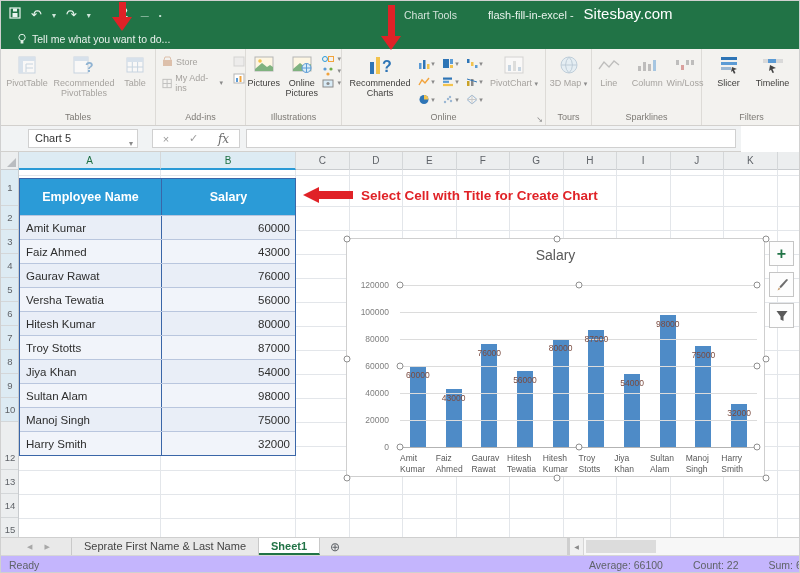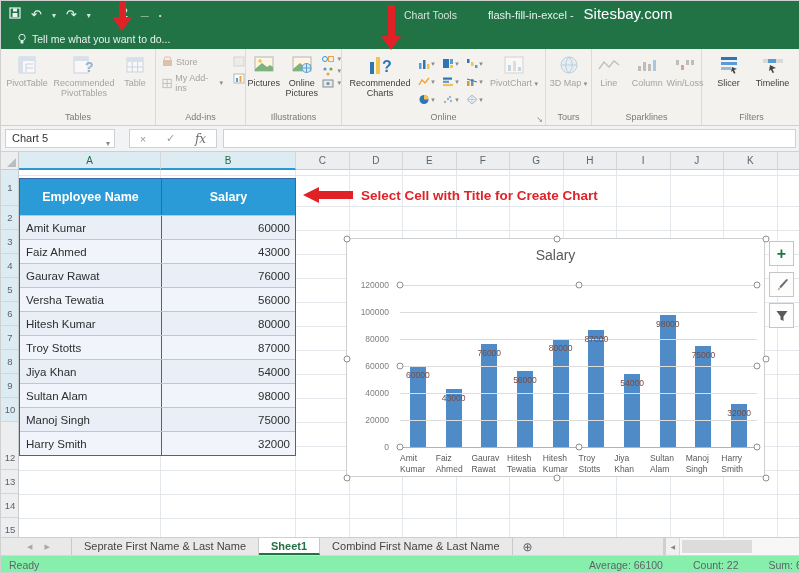--- a/index.html
+++ b/index.html
@@ -38,21 +38,21 @@
   .rbtn.disabled svg { opacity:.5; }
   .smallstack { display:flex; flex-direction:column; gap:2px; padding-top:2px; }
   .sbtn { display:flex; align-items:center; gap:3px; font-size:9px; color:#3f3e3c; }
   .sbtn.disabled { color:#a6a39f; }
   .sbtn.disabled svg { opacity:.5; }
   .chartgrid { display:grid; grid-template-columns:repeat(3,23px); grid-auto-rows:17px; gap:1px; padding-top:3px; }
   .cg { display:flex; align-items:center; justify-content:center; gap:1px; font-size:7px; color:#8a8a8a; }
   .launcher { position:absolute; right:2px; bottom:1px; font-size:8px; color:#8a8a8a; }
   .caret { font-size:7px; color:#8a8a8a; }
   
-  .formulabar { position:absolute; left:0; top:125px; width:800px; height:26px; background:#f1f3f4; border-bottom:1px solid #d2d0cd; display:flex; align-items:center; }
+  .formulabar { position:absolute; left:0; top:125px; width:740px; height:26px; background:#f1f3f4; border-bottom:1px solid #d2d0cd; display:flex; align-items:center;padding-left:23px; }
   .namebox { position:relative; margin-left:4px; width:110px; height:19px; background:#fff; border:1px solid #d0d0d0; font-size:11px; color:#333; line-height:17px; padding-left:6px; }
   .namebox .nb-caret { position:absolute; right:4px; top:5px; font-size:8px; color:#8a8a8a; }
   .fbtns { margin-left:14px; width:88px; height:19px; background:#fff; border:1px solid #d0d0d0; display:flex; align-items:center; justify-content:space-around; }
   .fbtns span { font-size:11px; color:#9a9a9a; }
   .fbtns .fx { font-family:"DejaVu Serif", serif; font-style:italic; color:#6d6d6d; font-size:12px; }
   .finput { margin-left:6px; margin-right:5px; flex:1; height:19px; background:#fff; border:1px solid #d0d0d0; }
   
   .corner { position:absolute; left:0; top:151px; width:18px; height:18px; background:#eceeef; border-right:1px solid #c9cccf; border-bottom:1px solid #c9cccf; }
   .corner:after { content:""; position:absolute; right:2px; bottom:2px; border-left:9px solid transparent; border-bottom:9px solid #b9bcc0; }
   .colheaders { position:absolute; left:18px; top:151px; width:782px; height:18px; background:#eceeef; border-bottom:1px solid #c9cccf; display:flex; }
@@ -108,21 +108,21 @@
   .stab { padding:0 12px; line-height:17px; color:#444; border-right:1px solid #c9c9c9; white-space:nowrap; }
   .stab:first-of-type { border-left:1px solid #c9c9c9; }
   .stab.active { background:#fff; color:#217346; font-weight:bold; border-bottom:2px solid #217346; }
   .newsheet { width:30px; display:flex; align-items:center; justify-content:center; color:#5f6368; font-size:12px; }
   .hscroll { flex:1; display:flex; align-items:center; }
   .hsplit { width:3px; height:100%; background:#cfcfcf; }
   .hbtn { width:14px; height:100%; background:#f0f0f0; border-right:1px solid #d6d6d6; display:flex; align-items:center; justify-content:center; font-size:6px; color:#8a8a8a; }
   .htrack { flex:1; height:100%; background:#f7f7f7; position:relative; }
   .hthumb { position:absolute; left:2px; top:2px; bottom:2px; width:70px; background:#dcdcdc; }
   
-  .statusbar { position:absolute; left:0; top:554px; width:800px; height:19px; background:#86efac; border-top:1px solid #d6d6d6; font-size:10.5px; color:#5f6368; }
+  .statusbar { position:absolute; left:0; top:554px; width:800px; height:19px; background:#c4b5fd; border-top:1px solid #d6d6d6; font-size:10.5px; color:#5f6368; }
   .statusbar .ready { position:absolute; left:8px; top:3px; }
   .statusright { position:absolute; left:588px; top:3px; width:212px; overflow:hidden; display:flex; white-space:nowrap; }
   .statusright span { margin-right:30px; }
   
   .redarrow { position:absolute; z-index:50; display:flex; flex-direction:column; align-items:center; }
   .ra-shaft { width:7px; background:#e02227; }
   .ra-head { width:0; height:0; border-left:10px solid transparent; border-right:10px solid transparent; border-top:14px solid #e02227; }
 </style>
 </head>
 <body>
@@ -688,21 +688,20 @@
   </div>
 
   <div class="sheettabbar">
     <div class="stnav">
       <span>◀</span>
       <span>▶</span>
     </div>
     <div style="display:flex">
         <div class="stab">Seprate First Name &amp; Last Name</div>
         <div class="stab active">Sheet1</div>
-        <div class="stab">Combind First Name &amp; Last Name</div>
       </div>
     <div class="newsheet">⊕</div>
     <div class="hscroll">
       <div style="flex:1"></div>
       <div class="hsplit"></div>
       <div class="hbtn">◀</div>
       <div class="htrack">
           <div class="hthumb"></div>
         </div>
     </div>

